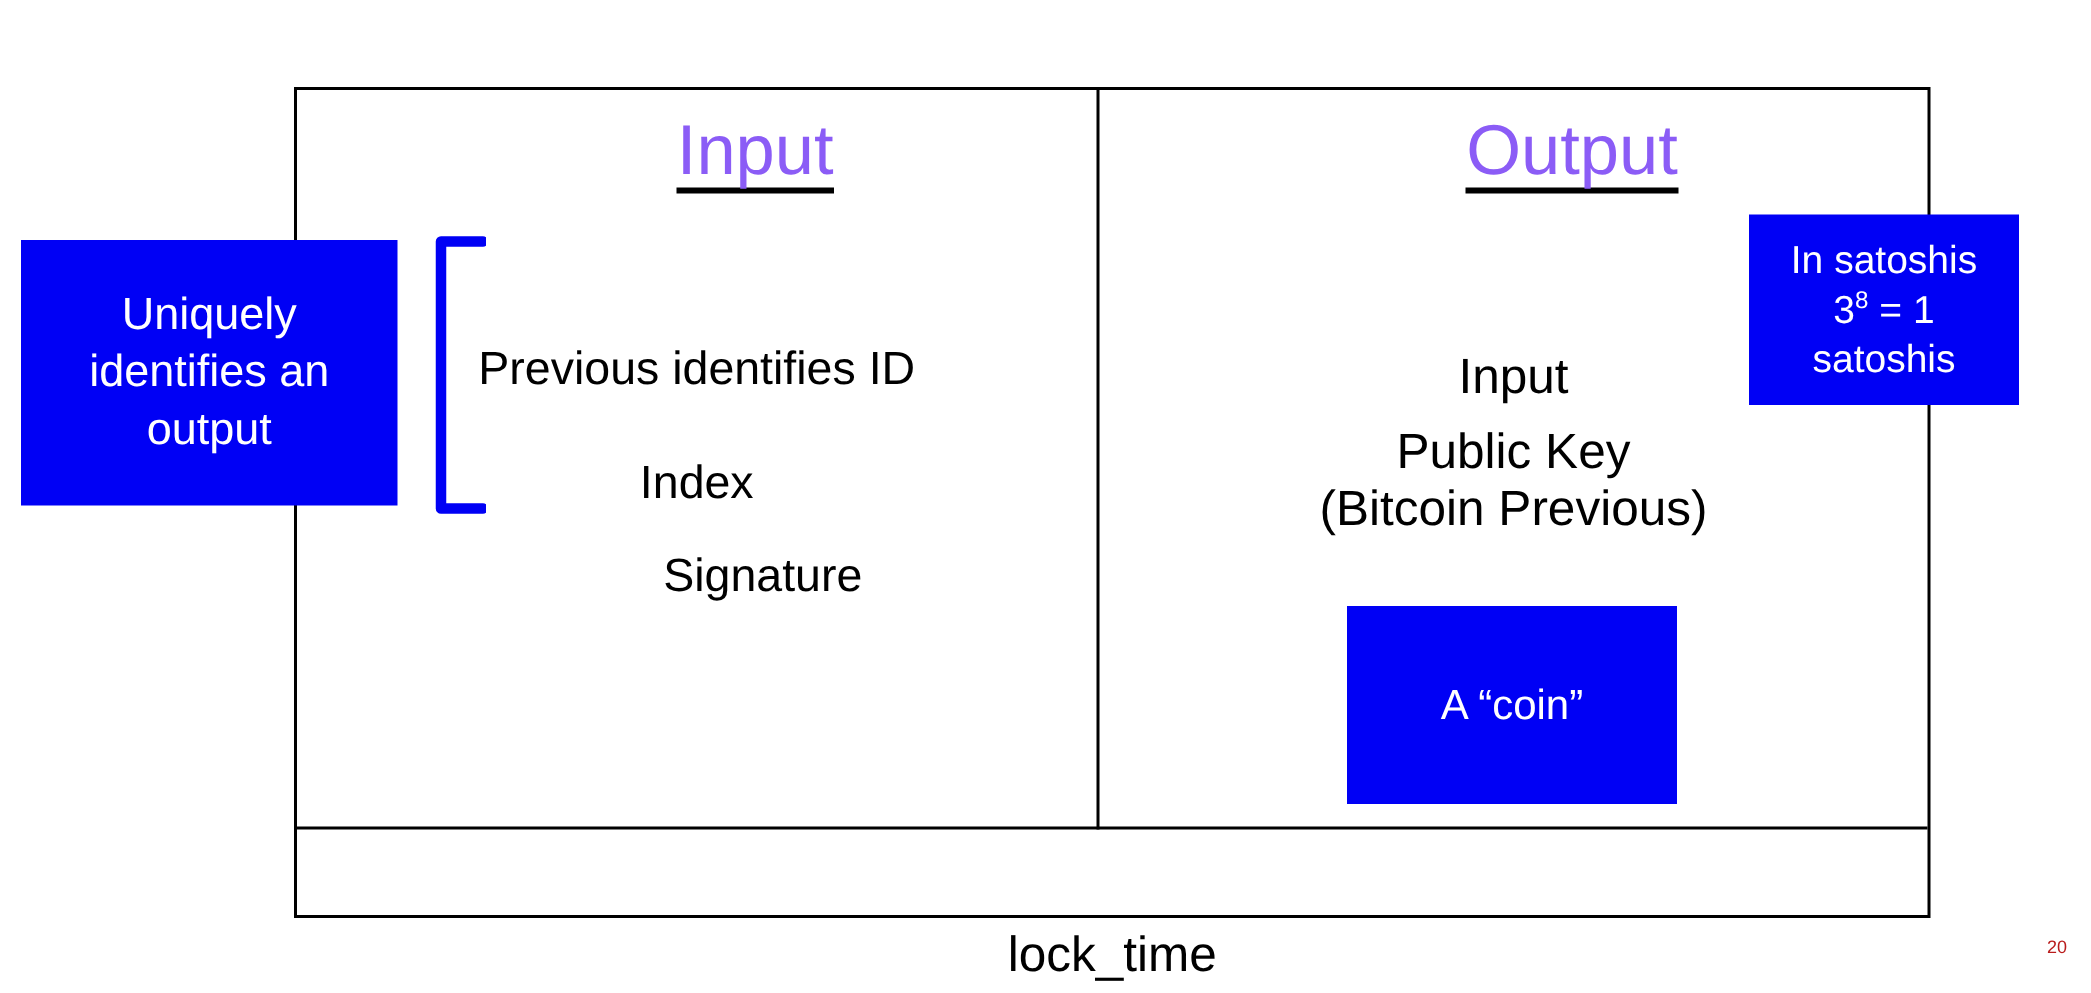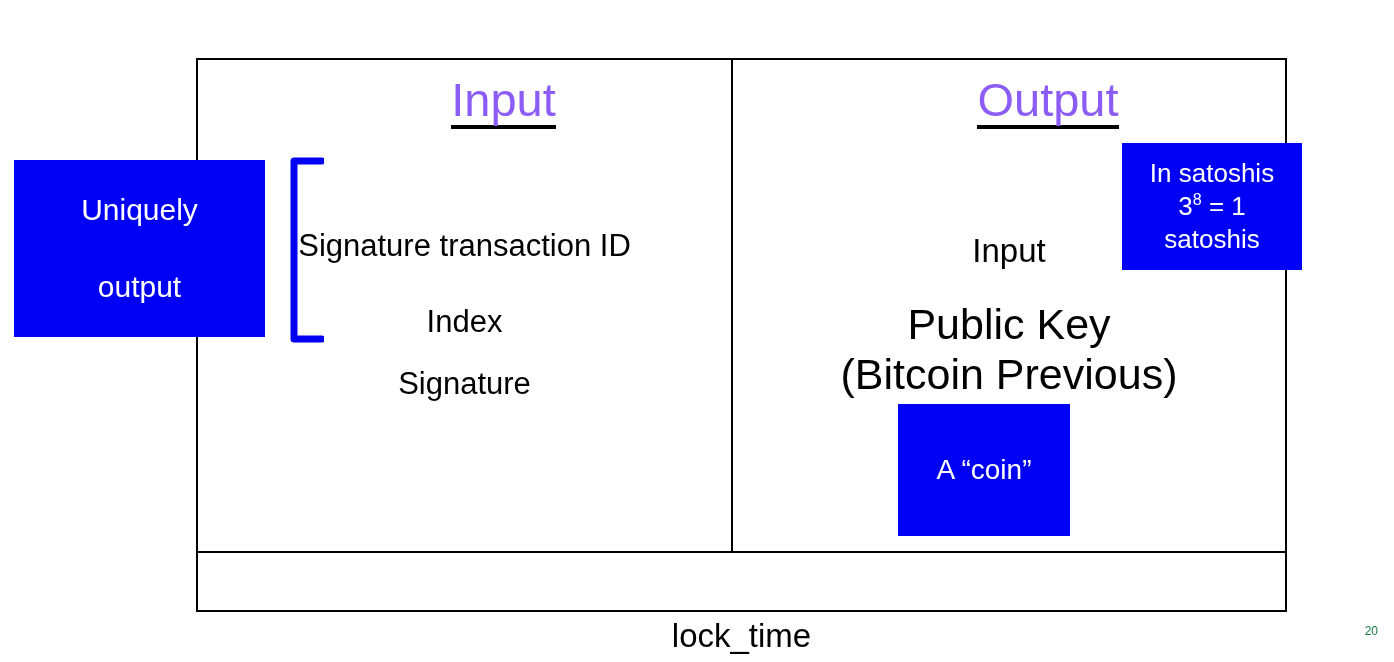--- a/index.html
+++ b/index.html
@@ -81,25 +81,25 @@
     width: 100%;
     text-align: center;
     color: #000000;
     white-space: nowrap;
     line-height: 1.16;
   }
 
   
   .f-prev-txid { top: 168px; font-size: 31px; }
   .f-index     { top: 244px; font-size: 31px; }
-  .f-signature { top: 306px; font-size: 31px; }
+  .f-signature { top: 306px; font-size: 31px; padding-left: 44px; }
 
   
   .f-value      { top: 172px; font-size: 33px; }
-  .f-pubkey     { top: 222px; font-size: 43px; margin-top: 18px; }
+  .f-pubkey     { top: 222px; font-size: 33px; }
   .f-pubkey .l2 { display: block; }
 
   
   .lock-row {
     position: absolute;
     left: 0px;
     top: 518px;
     width: 1087px;
     height: 59px;
     display: flex;
@@ -126,36 +126,36 @@
   }
   .callout-uniquely {
     left: 14px;
     top: 160px;
     width: 251px;
     height: 177px;
     font-size: 30px;
     z-index: 6;
   }
   .callout-satoshis {
-    left: 1122px;
+    left: 1166px;
     top: 143px;
     width: 180px;
     height: 127px;
     font-size: 26px;
     z-index: 6;
   }
   .callout-satoshis sup {
     font-size: 0.62em;
     vertical-align: super;
     line-height: 0;
   }
   .callout-coin {
     left: 898px;
     top: 404px;
-    width: 172px;
+    width: 220px;
     height: 132px;
     font-size: 28px;
     z-index: 6;
   }
   .callout .ctext { display: block; padding: 0 6px; }
 
   
   .bracket {
     position: absolute;
     left: 284px;
@@ -164,39 +164,39 @@
     height: 188px;
     z-index: 5;
   }
 
   
   .page-number {
     position: absolute;
     right: 16px;
     bottom: 24px;
     font-size: 12px;
-    color: #15803d;
+    color: #b91c1c;
   }
 </style>
 </head>
 <body>
 
 <div id="slide">
 
   <div class="tx-table">
 
     <div class="tx-divider-vert"></div>
 
     <div class="tx-divider-horiz"></div>
 
     <div class="col col-input">
       <div class="col-heading">
         <span class="ul">Input</span>
       </div>
-      <div class="field f-prev-txid">Signature transaction ID</div>
+      <div class="field f-prev-txid">Previous identifies ID</div>
       <div class="field f-index">Index</div>
       <div class="field f-signature">Signature</div>
     </div>
 
     <div class="col col-output">
       <div class="col-heading">
         <span class="ul">Output</span>
       </div>
       <div class="field f-value">Input</div>
       <div class="field f-pubkey">
@@ -212,21 +212,21 @@
 
   <div class="bracket">
     <svg width="40" height="188" viewBox="0 0 40 188" xmlns="http://www.w3.org/2000/svg">
       <path d="M 38 5 L 10 5 L 10 183 L 38 183" fill="none" stroke="#0000f5" stroke-width="7" stroke-linecap="round" stroke-linejoin="round"></path>
     </svg>
   </div>
 
   <div class="callout callout-uniquely">
     <span class="ctext">
       <span>Uniquely</span><br>
-      <br>
+      <span>identifies an</span><br>
       <span>output</span>
     </span>
   </div>
 
   <div class="callout callout-satoshis">
     <span class="ctext">
       <span>In satoshis</span><br>
       <span>3</span><sup>8</sup><span> = 1</span><br>
       <span>satoshis</span>
     </span>

